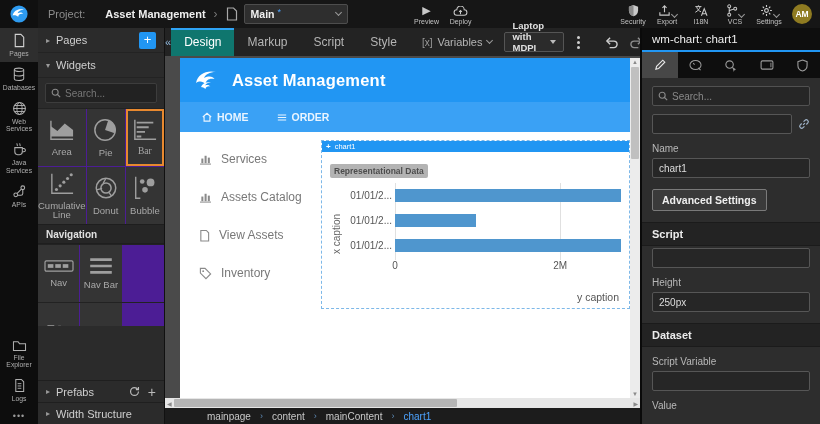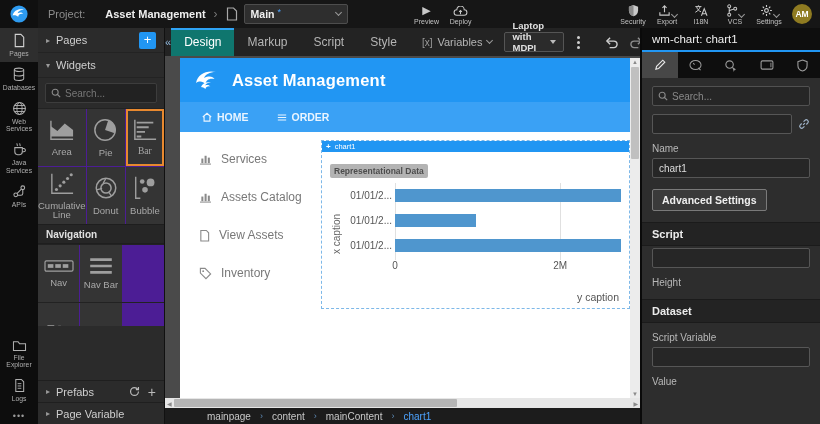--- a/index.html
+++ b/index.html
@@ -424,21 +424,21 @@
         <span class="foot-icons">
           <svg width="11" height="11" viewBox="0 0 12 12">
               <path d="M10.3 6A4.3 4.3 0 1 1 6 1.7c1.6 0 3 .9 3.8 2.1" fill="none" stroke="#bbb" stroke-width="1.3"></path>
               <path d="M10.3 1.2v2.8H7.5" fill="none" stroke="#bbb" stroke-width="1.3"></path>
             </svg>
           <span style="font-size:14px;line-height:10px">+</span>
         </span>
       </div>
       <div class="panel-row">
         <span class="tri">▸</span>
-        <span>Page Variable</span>
+        <span>Width Structure</span>
       </div>
     </div>
   </div>
 
   <div class="center">
     <div class="toolbar">
       <div class="collapse-btn">«</div>
       <div class="tab active">Design</div>
       <div class="tab">Markup</div>
       <div class="tab">Script</div>
@@ -666,20 +666,21 @@
       <div class="insp-label">Name</div>
       <input class="insp-input" type="text" value="chart1" style="">
 
       <button class="adv-btn">Advanced Settings</button>
 
       <div class="section-band">Script</div>
 
       <input class="insp-input" type="text" value="" style="">
 
       <div class="insp-label">Height</div>
+      <input class="insp-input" type="text" value="250px" style="">
 
       <div class="section-band">Dataset</div>
 
       <div class="insp-label">Script Variable</div>
       <input class="insp-input" type="text" value="" style="">
 
       <div class="insp-label">Value</div>
       
 
       

